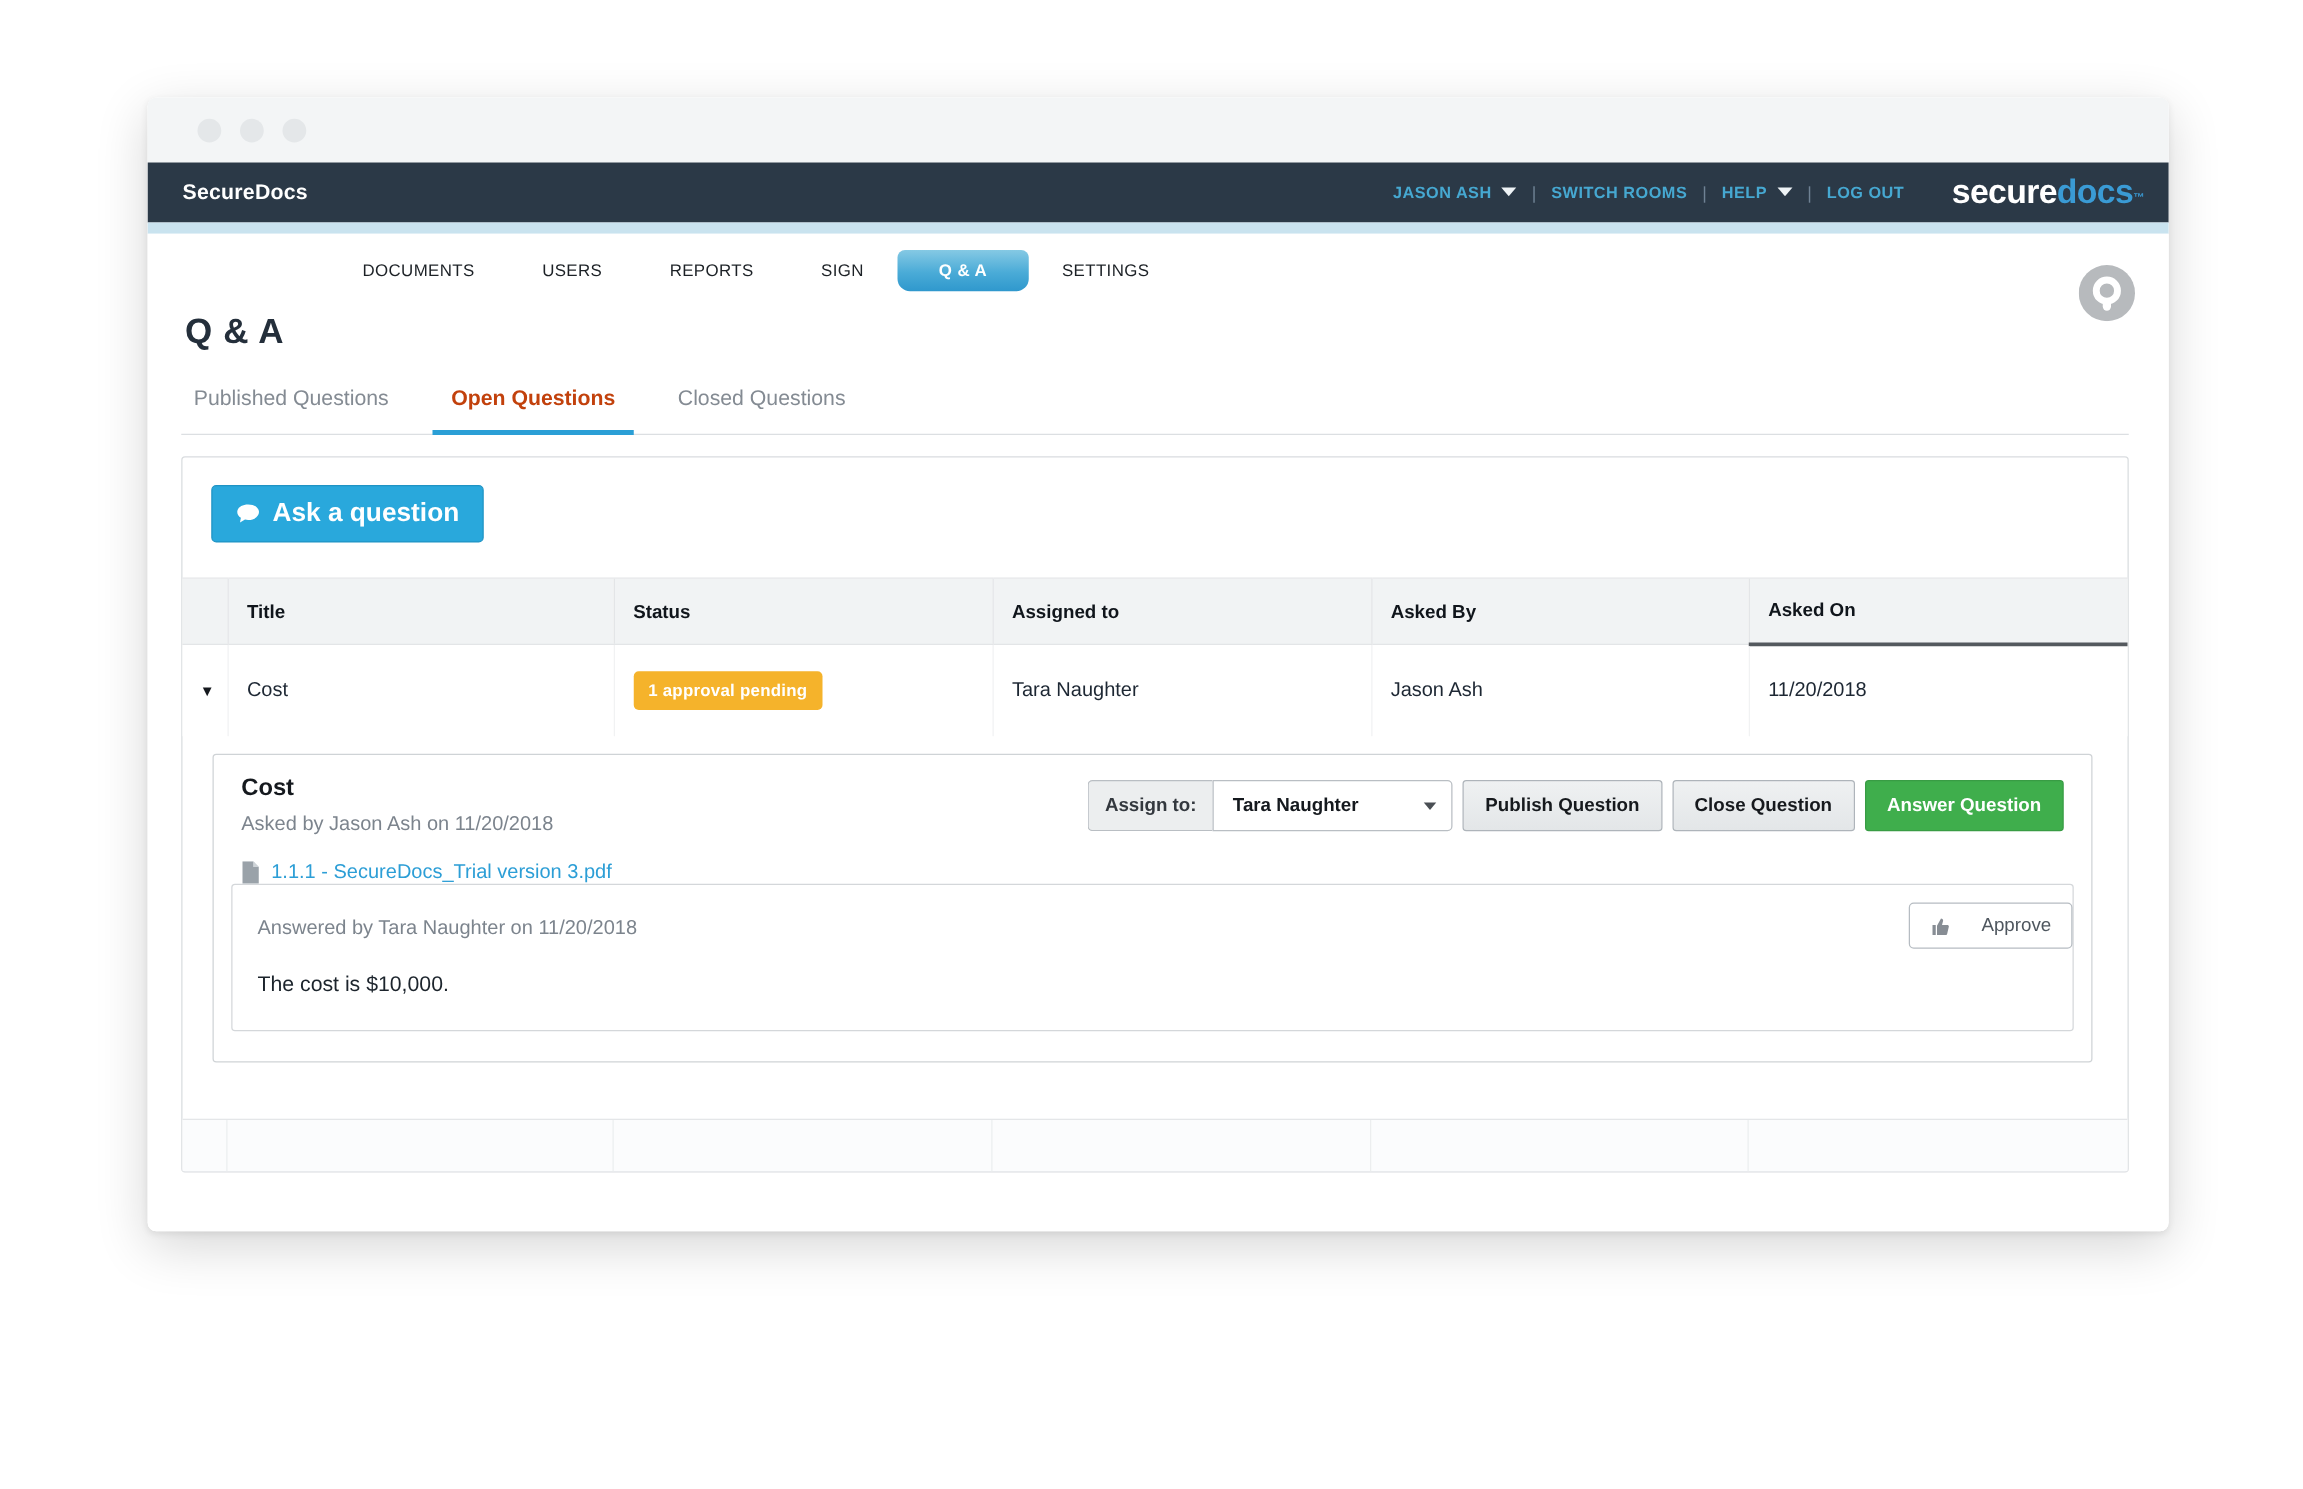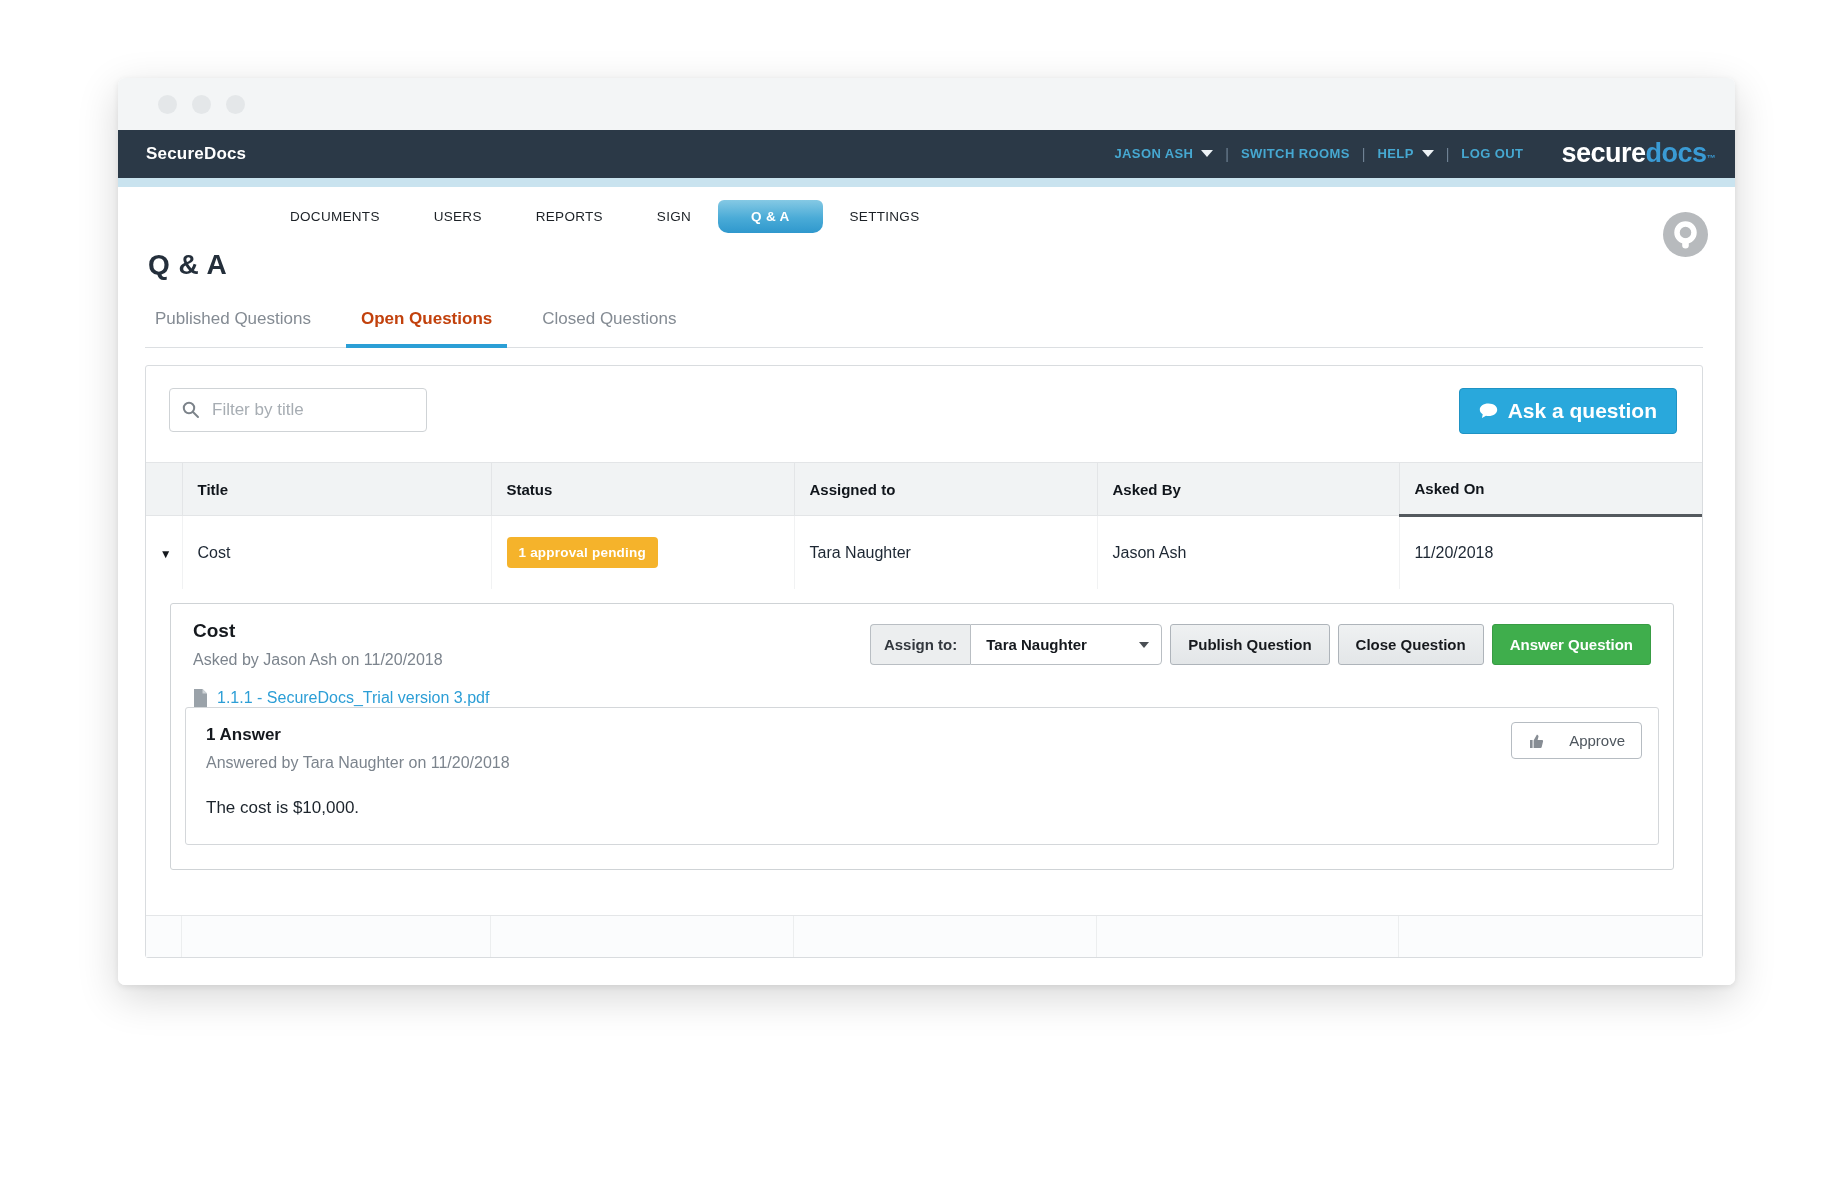--- a/index.html
+++ b/index.html
@@ -84,21 +84,21 @@
   .btn-gray { margin-left: 8px; background: linear-gradient(#eff1f2, #e3e6e8); border: 1px solid #aeb4ba; border-radius: 3px;
     font-size: 15px; font-weight: 700; color: #16191d; padding: 11px 17px; cursor: pointer; font-family: inherit; }
   .btn-green { margin-left: 8px; background: var(--success); border: 1px solid #389c44; border-radius: 3px;
     font-size: 15px; font-weight: 700; color: #fff; padding: 11px 17px; cursor: pointer; font-family: inherit; }
 
   .q-body { margin: 26px 0 34px 1px; font-size: 17px; color: #1c242c; }
 
   .answer-panel { position: relative; border: 1px solid #d4d7da; border-radius: 3px; margin: 0 -8px 24px -8px; padding: 17px 20px 26px; }
   .a-count { font-size: 17px; font-weight: 700; color: #15191e; }
   .a-body { margin-top: 26px; font-size: 17px; color: #1c242c; }
-  .btn-approve { position: absolute; right: 16px; top: 14px; display: flex; align-items: center; gap: 24px;
+  .btn-approve { position: absolute; right: 0; top: 14px; display: flex; align-items: center; gap: 24px;
     background: #fff; border: 1px solid #b6bcc2; border-radius: 4px; font-size: 15px; color: #4e565e; padding: 9px 16px; cursor: pointer; font-family: inherit; }
 
   
   .partial-row { display: flex; border-top: 1px solid #e4e6e8; background: #fbfcfd; height: 42px; }
   .partial-row .pcell { border-right: 1px solid #eceeef; height: 100%; }
 </style>
 </head>
 <body>
 
 <div class="window">
@@ -156,27 +156,20 @@
 
     <div class="sub-tabs">
       <div class="sub-tab">Published Questions</div>
       <div class="sub-tab active">Open Questions</div>
       <div class="sub-tab">Closed Questions</div>
     </div>
 
     <div class="card">
 
       <div class="toolbar">
-        <div class="filter-box">
-          <svg width="18" height="18" viewBox="0 0 18 18">
-            <circle cx="7" cy="7" r="5.2" fill="none" stroke="#7c838a" stroke-width="2"></circle>
-            <line x1="11" y1="11" x2="16" y2="16" stroke="#7c838a" stroke-width="2" stroke-linecap="round"></line>
-          </svg>
-          <input class="filter-input" type="text" placeholder="Filter by title" style="">
-        </div>
         <button class="btn-ask">
           <svg width="19" height="17" viewBox="0 0 19 17">
             <path d="M9.5 0.5C4.3 0.5 0.8 3.2 0.8 6.6c0 1.9 1.1 3.6 2.9 4.7l-0.7 3.7 4-2.3c0.8 0.2 1.6 0.3 2.5 0.3 5.2 0 8.7-2.9 8.7-6.3S14.7 0.5 9.5 0.5z" fill="#ffffff"></path>
           </svg>
           <span>Ask a question</span>
         </button>
       </div>
 
       <table class="qa">
         <colgroup>
@@ -231,21 +224,20 @@
               </span>
             </div>
             <button class="btn-gray">Publish Question</button>
             <button class="btn-gray">Close Question</button>
             <button class="btn-green">Answer Question</button>
           </div>
         </div>
 
 
         <div class="answer-panel">
-          <div class="a-count">1 Answer</div>
           <div class="byline">Answered by Tara Naughter on 11/20/2018</div>
           <button class="btn-approve">
             <svg width="17" height="17" viewBox="0 0 17 17">
               <path d="M2 8h2.6v8H2z" fill="#878d94"></path>
               <path d="M5.6 16V8.6l3.2-5.8c.9 0 1.7.7 1.7 1.6 0 .2 0 .4-.1.6l-.8 3h4.3c.7 0 1.2.5 1.2 1.2l-1.4 5.9c-.1.5-.6.9-1.1.9H5.6z" fill="#878d94"></path>
             </svg>
             <span>Approve</span>
           </button>
           <p class="a-body">The cost is $10,000.</p>
         </div>

